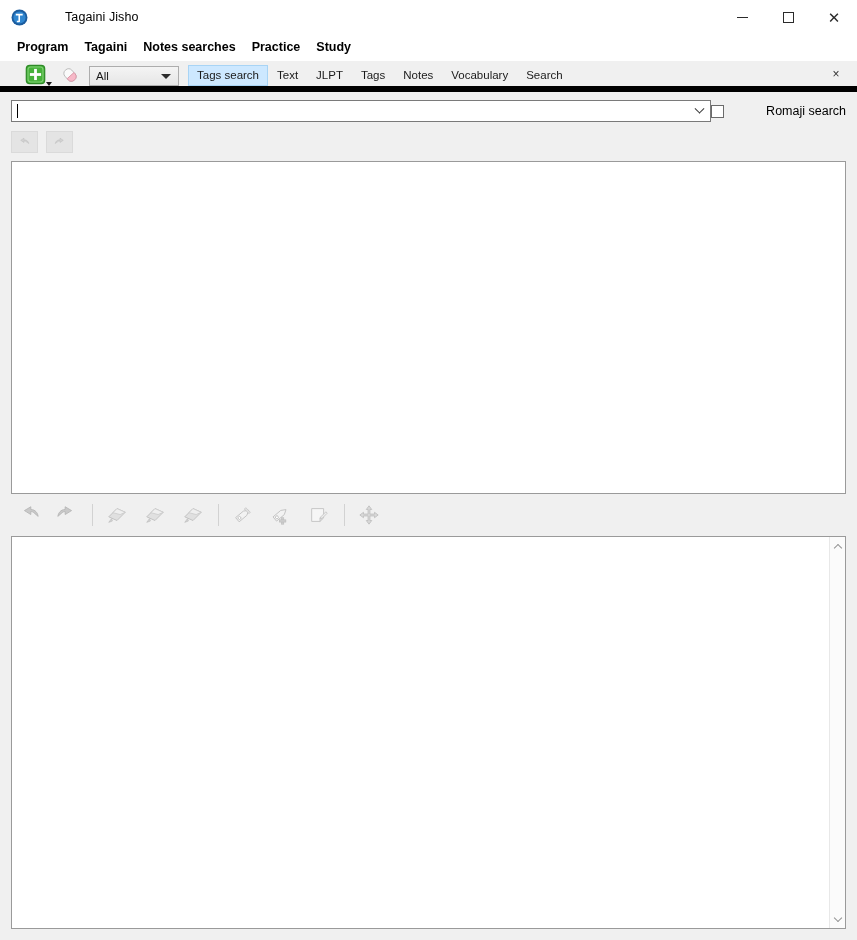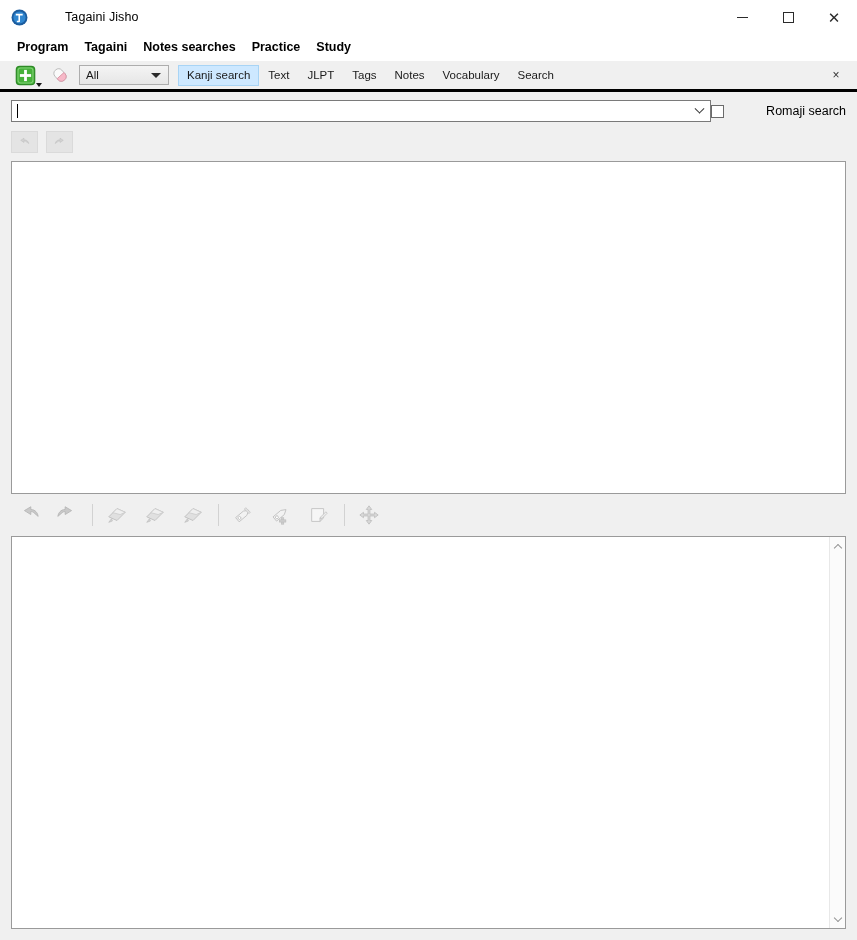--- a/index.html
+++ b/index.html
@@ -99,24 +99,24 @@
     white-space: nowrap;
     cursor: default;
   }
 
   
   .searchbar-toolbar {
     height: 31px;
     min-height: 31px;
     background: #f0f0f0;
     display: flex;
-    align-items: center;
+    align-items: flex-end;
     position: relative;
-    padding-left: 14px;
-    border-bottom: 3px solid #000000;
+    padding-left: 24px;
+    border-bottom: 6px solid #000000;
   }
 
   .tool-btn {
     display: flex;
     align-items: center;
     justify-content: center;
     background: transparent;
     border: none;
     cursor: default;
     position: relative;
@@ -436,21 +436,21 @@
         </g>
       </svg>
     </button>
 
     <div class="combo-all">
       <span>All</span>
       <span class="combo-arrow"></span>
     </div>
 
     <div class="tabstrip">
-      <div class="tab selected">Kanji search</div>
+      <div class="tab selected">Tags search</div>
       <div class="tab">Text</div>
       <div class="tab">JLPT</div>
       <div class="tab">Tags</div>
       <div class="tab">Notes</div>
       <div class="tab">Vocabulary</div>
       <div class="tab">Search</div>
     </div>
 
     <div class="tabbar-close">×</div>
   </div>

